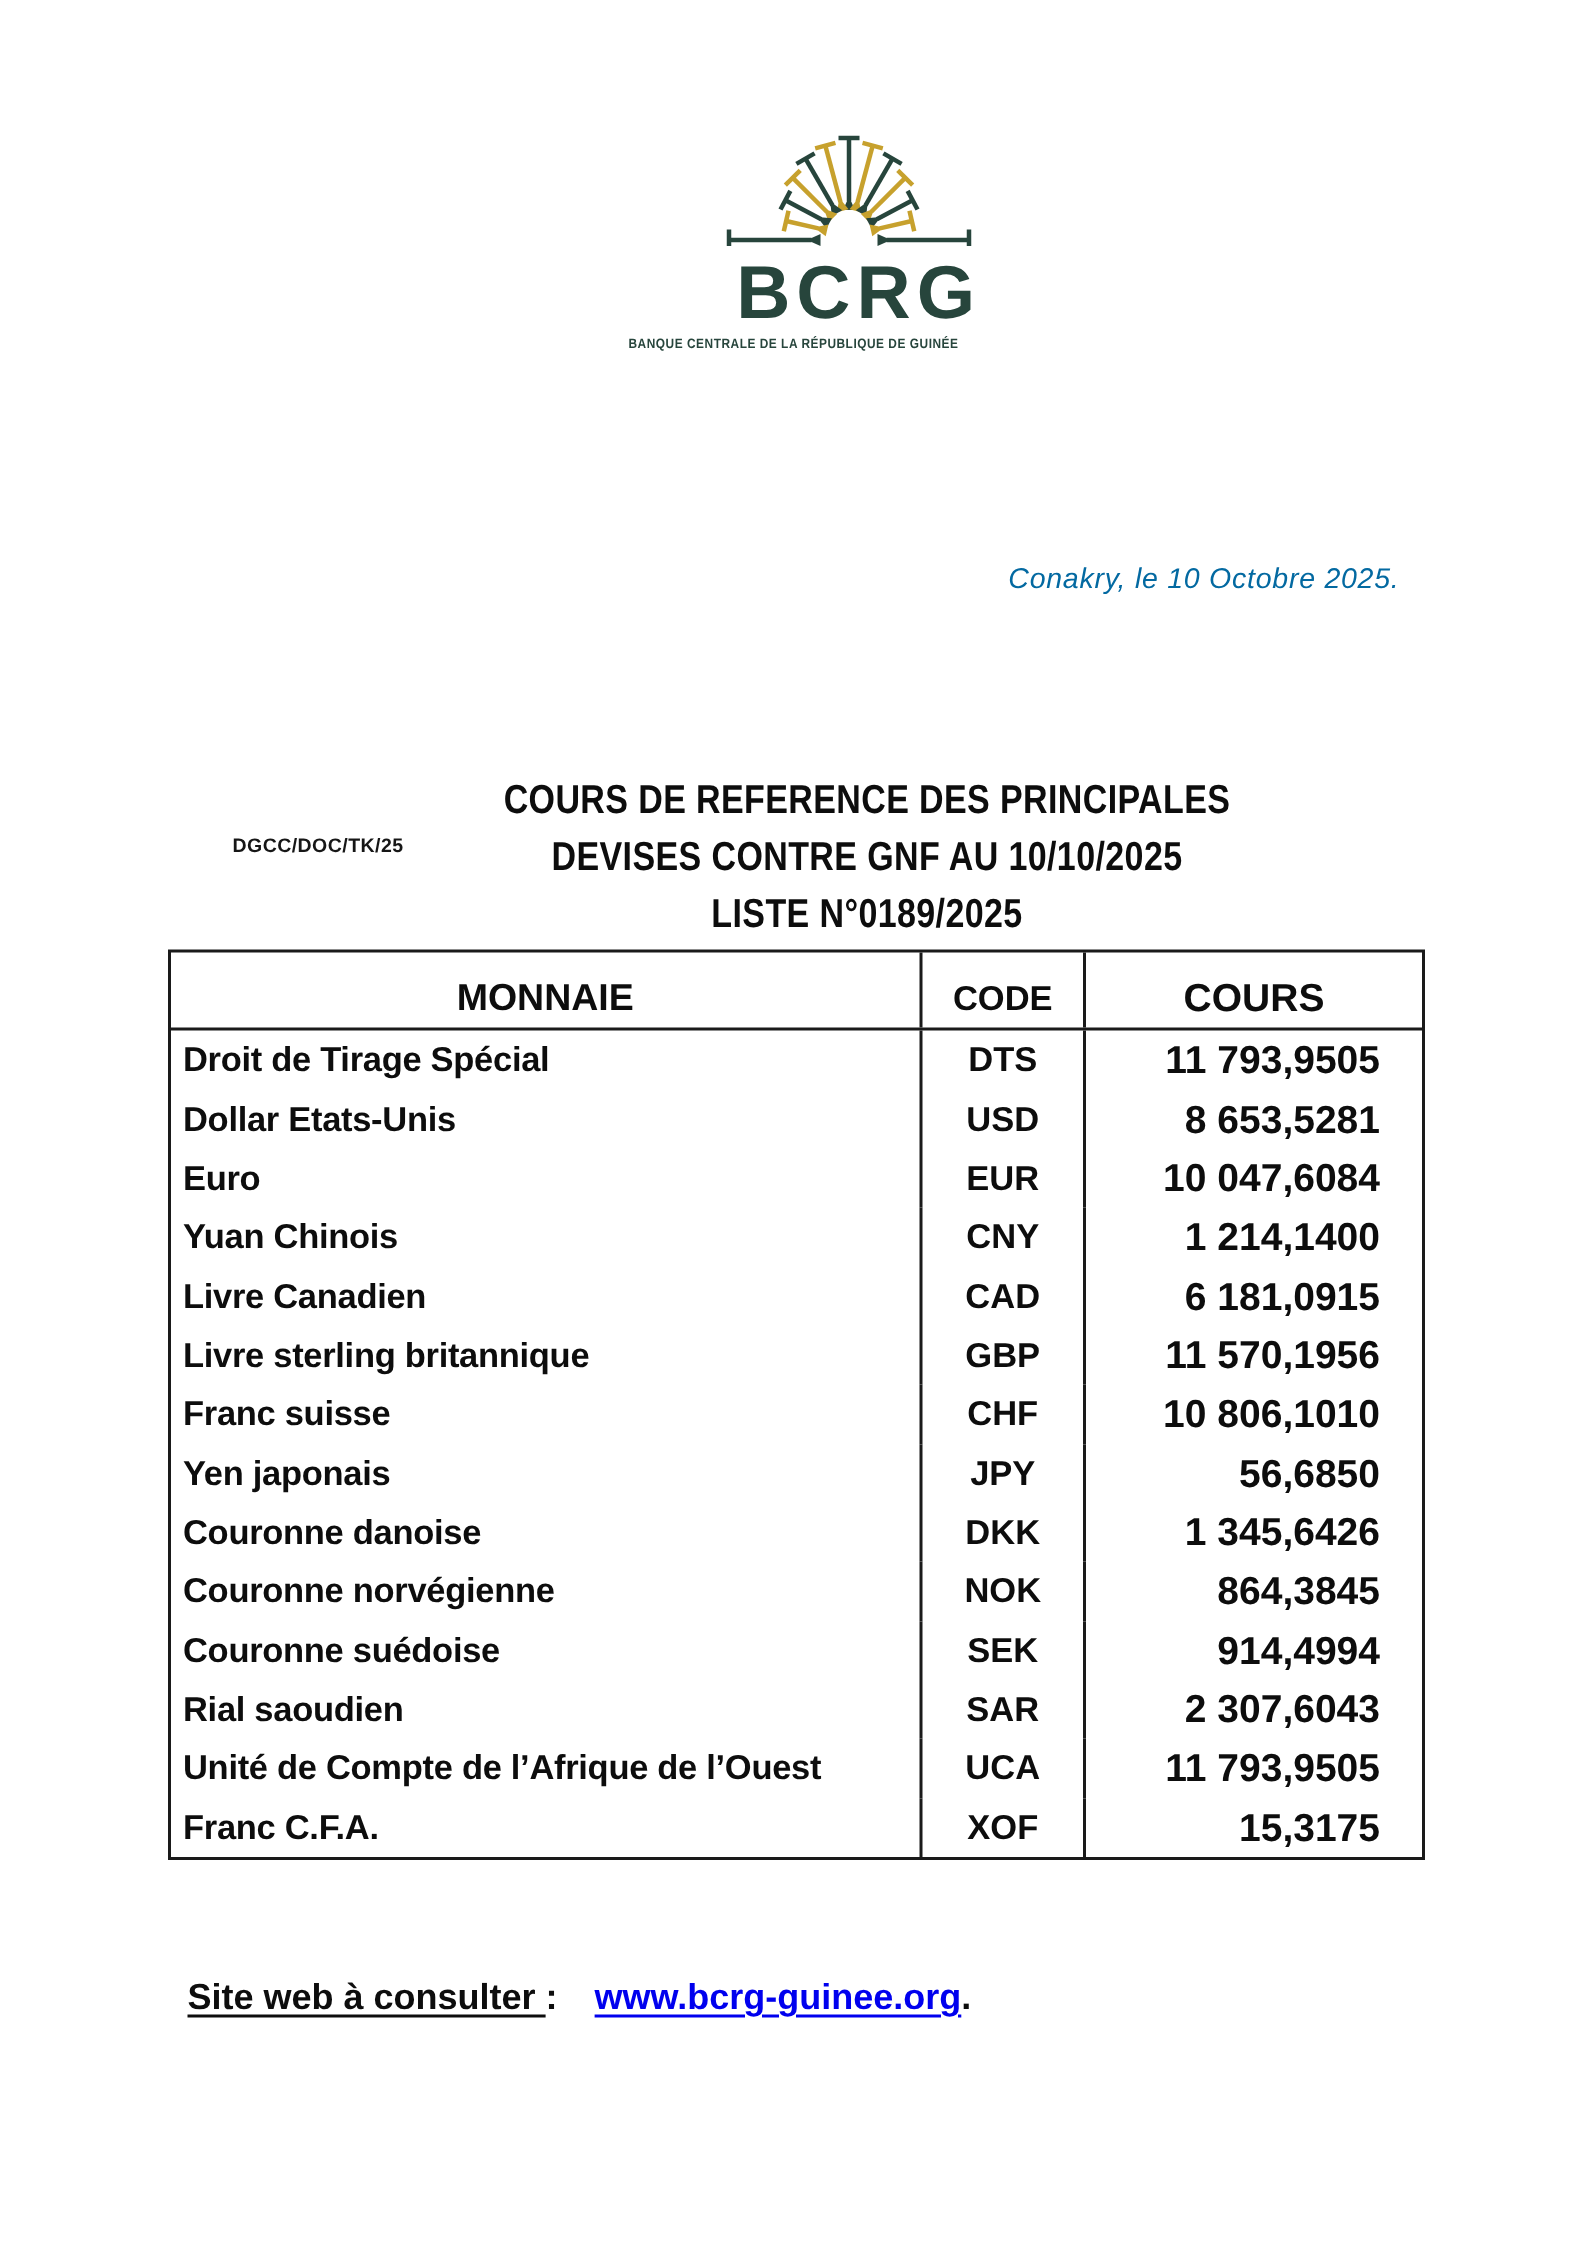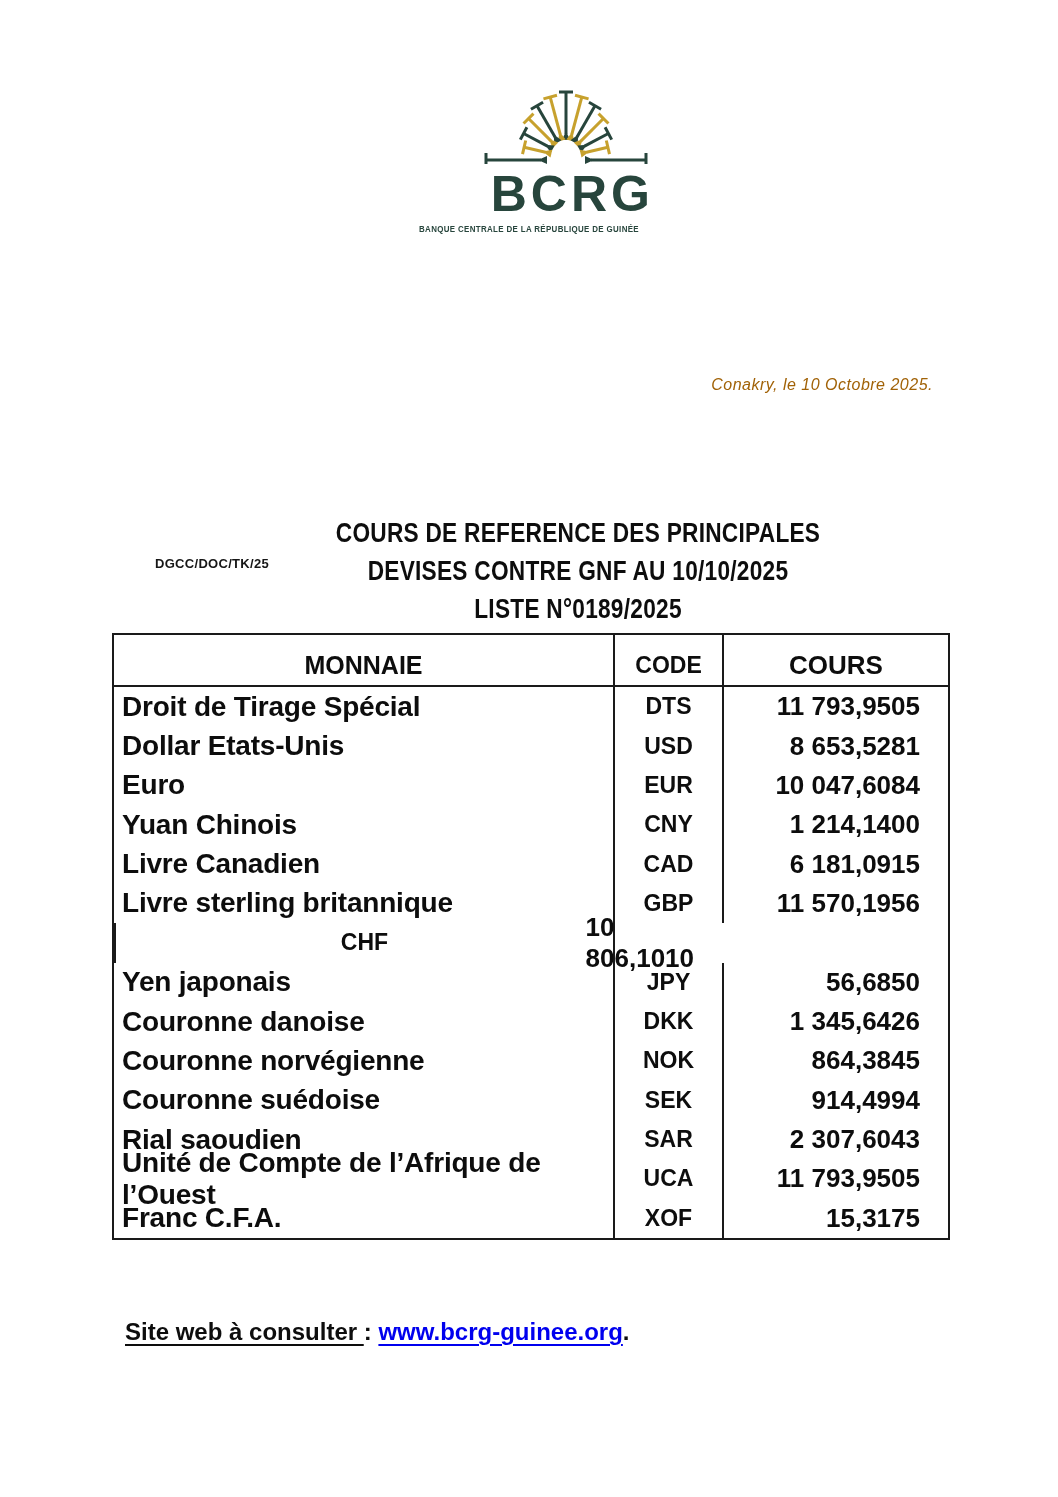--- a/index.html
+++ b/index.html
@@ -14,22 +14,22 @@
     font-weight:bold;font-size:50px;letter-spacing:4px;color:#27453C;
     line-height:48px;margin-top:2px;
   }
   .logo-tagline{
     display:inline-block;font-weight:bold;font-size:9px;letter-spacing:.4px;
     color:#27453C;transform:scaleX(.88);transform-origin:center;white-space:nowrap;
     margin-top:3px;
   }
   
   .date-line{
-    position:absolute;top:376px;right:125px;font-style:italic;font-size:16px;
-    color:#a16207;letter-spacing:.5px;text-align:right;
+    position:absolute;top:376px;right:125px;font-style:italic;font-size:19px;
+    color:#0369a1;letter-spacing:.5px;text-align:right;
   }
   
   .ref-code{
     position:absolute;top:556px;left:155px;font-weight:bold;font-size:13px;
     letter-spacing:.3px;color:#161616;
   }
   
   .title-block{
     position:absolute;top:514px;left:98px;width:960px;text-align:center;
     font-weight:bold;font-size:27px;line-height:38px;color:#0d0d0d;
@@ -40,30 +40,30 @@
     position:absolute;left:112px;top:633px;width:838px;height:607px;
     border:2px solid #1a1a1a;box-sizing:border-box;display:flex;flex-direction:column;
   }
   .t-row{display:grid;grid-template-columns:499px 109px 1fr;min-height:0;}
   .t-head{height:50px;border-bottom:2px solid #1a1a1a;flex:none;}
   .t-body{flex:1;display:flex;flex-direction:column;}
   .t-body .t-row{flex:1;}
   .cell{display:flex;align-items:center;box-sizing:border-box;min-height:0;}
   .cell.code, .cell.cours{border-left:2px solid #1a1a1a;}
   .t-head .cell{justify-content:center;font-weight:bold;font-size:25px;padding-top:10px;color:#0d0d0d;}
-  .cell.monnaie{padding-left:8px;font-weight:bold;font-size:28px;letter-spacing:-.2px;color:#0d0d0d;}
+  .cell.monnaie{padding-left:8px;font-weight:bold;font-size:23px;letter-spacing:-.2px;color:#0d0d0d;}
   .cell.code{justify-content:center;font-weight:bold;font-size:23px;color:#0d0d0d;}
   .cell.cours{
     justify-content:flex-end;padding-right:28px;
     font-family:Liberation Sans, sans-serif;font-weight:bold;font-size:26px;color:#0d0d0d;
   }
   
   .site-line{position:absolute;left:125px;top:1318px;font-size:24px;font-weight:bold;color:#0d0d0d;}
   .site-label{text-decoration:underline;text-underline-offset:4px;}
-  .site-link{color:#0000EE;text-decoration:underline;text-underline-offset:4px;cursor:pointer;}
+  .site-link{color:#0000EE;text-decoration:underline;text-underline-offset:4px;cursor:pointer;margin-left:18px;}
 </style>
 </head>
 <body>
 
 <div class="logo-wrap">
   <div class="logo-inner">
     <svg id="fan-svg" width="176" height="96" viewBox="0 0 176 96">
         <line x1="88" y1="66" x2="88" y2="24" stroke="#27453C" stroke-width="3"></line>
         <line x1="95" y1="24" x2="81" y2="24" stroke="#27453C" stroke-width="3"></line>
         <polygon points="92,72 84,72 88,63" fill="#27453C"></polygon>
@@ -150,20 +150,21 @@
     <div class="cell monnaie">Livre Canadien</div>
     <div class="cell code">CAD</div>
     <div class="cell cours">6 181,0915</div>
   </div>
       <div class="t-row">
     <div class="cell monnaie">Livre sterling britannique</div>
     <div class="cell code">GBP</div>
     <div class="cell cours">11 570,1956</div>
   </div>
       <div class="t-row">
+    <div class="cell monnaie">Franc suisse</div>
     <div class="cell code">CHF</div>
     <div class="cell cours">10 806,1010</div>
   </div>
       <div class="t-row">
     <div class="cell monnaie">Yen japonais</div>
     <div class="cell code">JPY</div>
     <div class="cell cours">56,6850</div>
   </div>
       <div class="t-row">
     <div class="cell monnaie">Couronne danoise</div>

